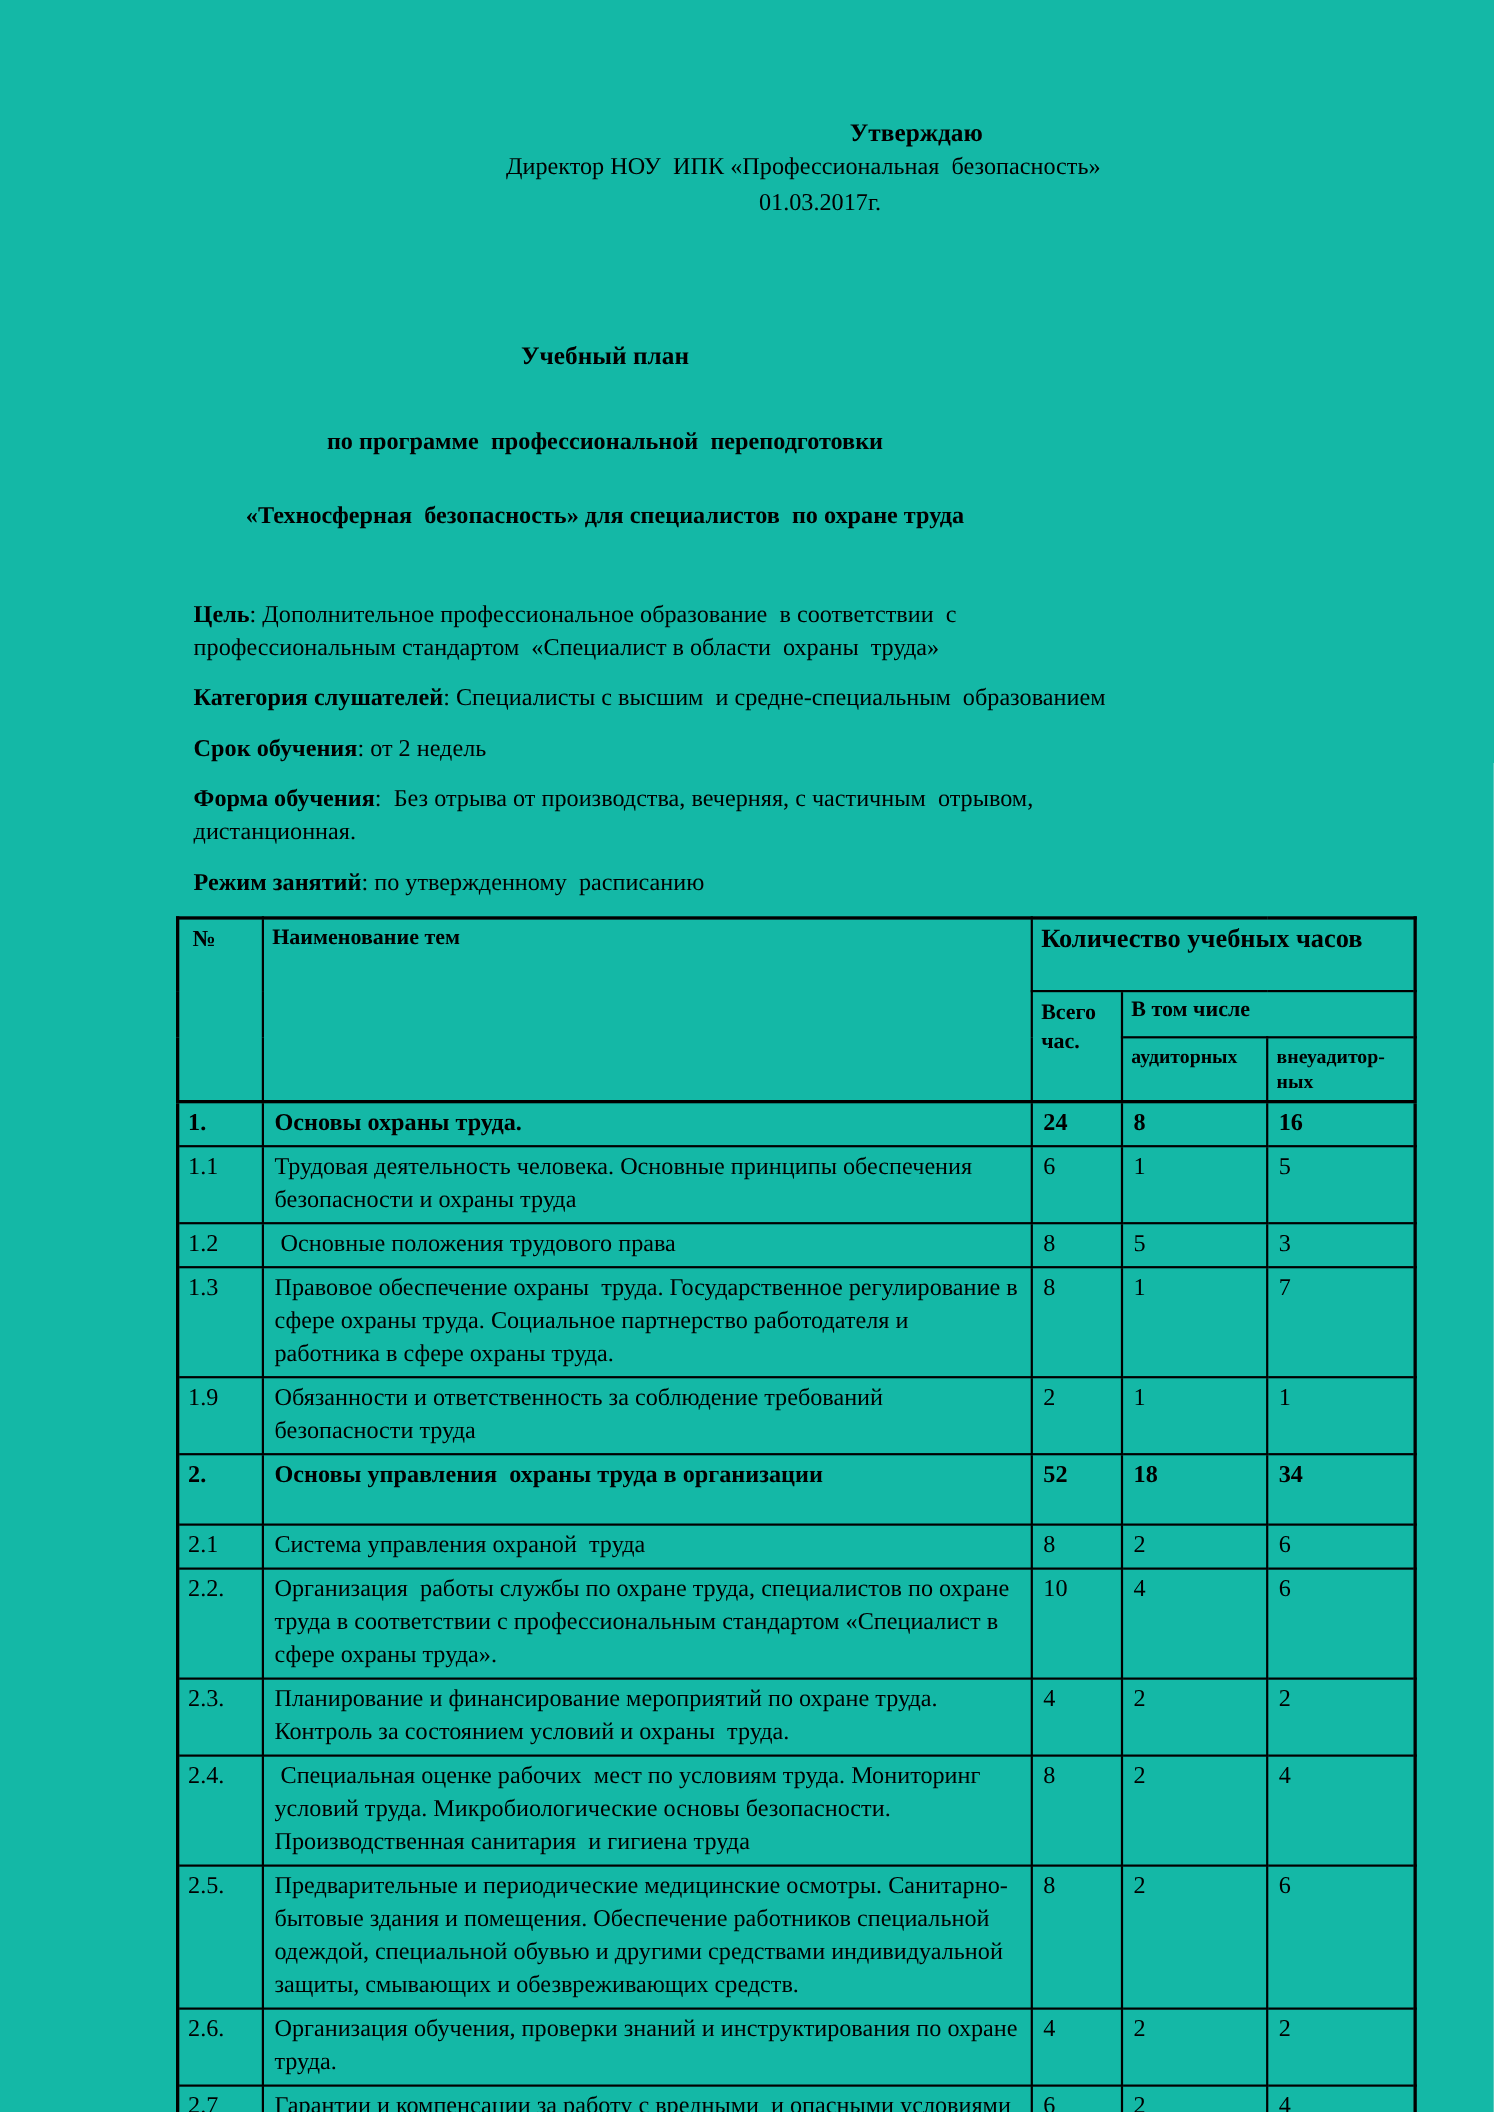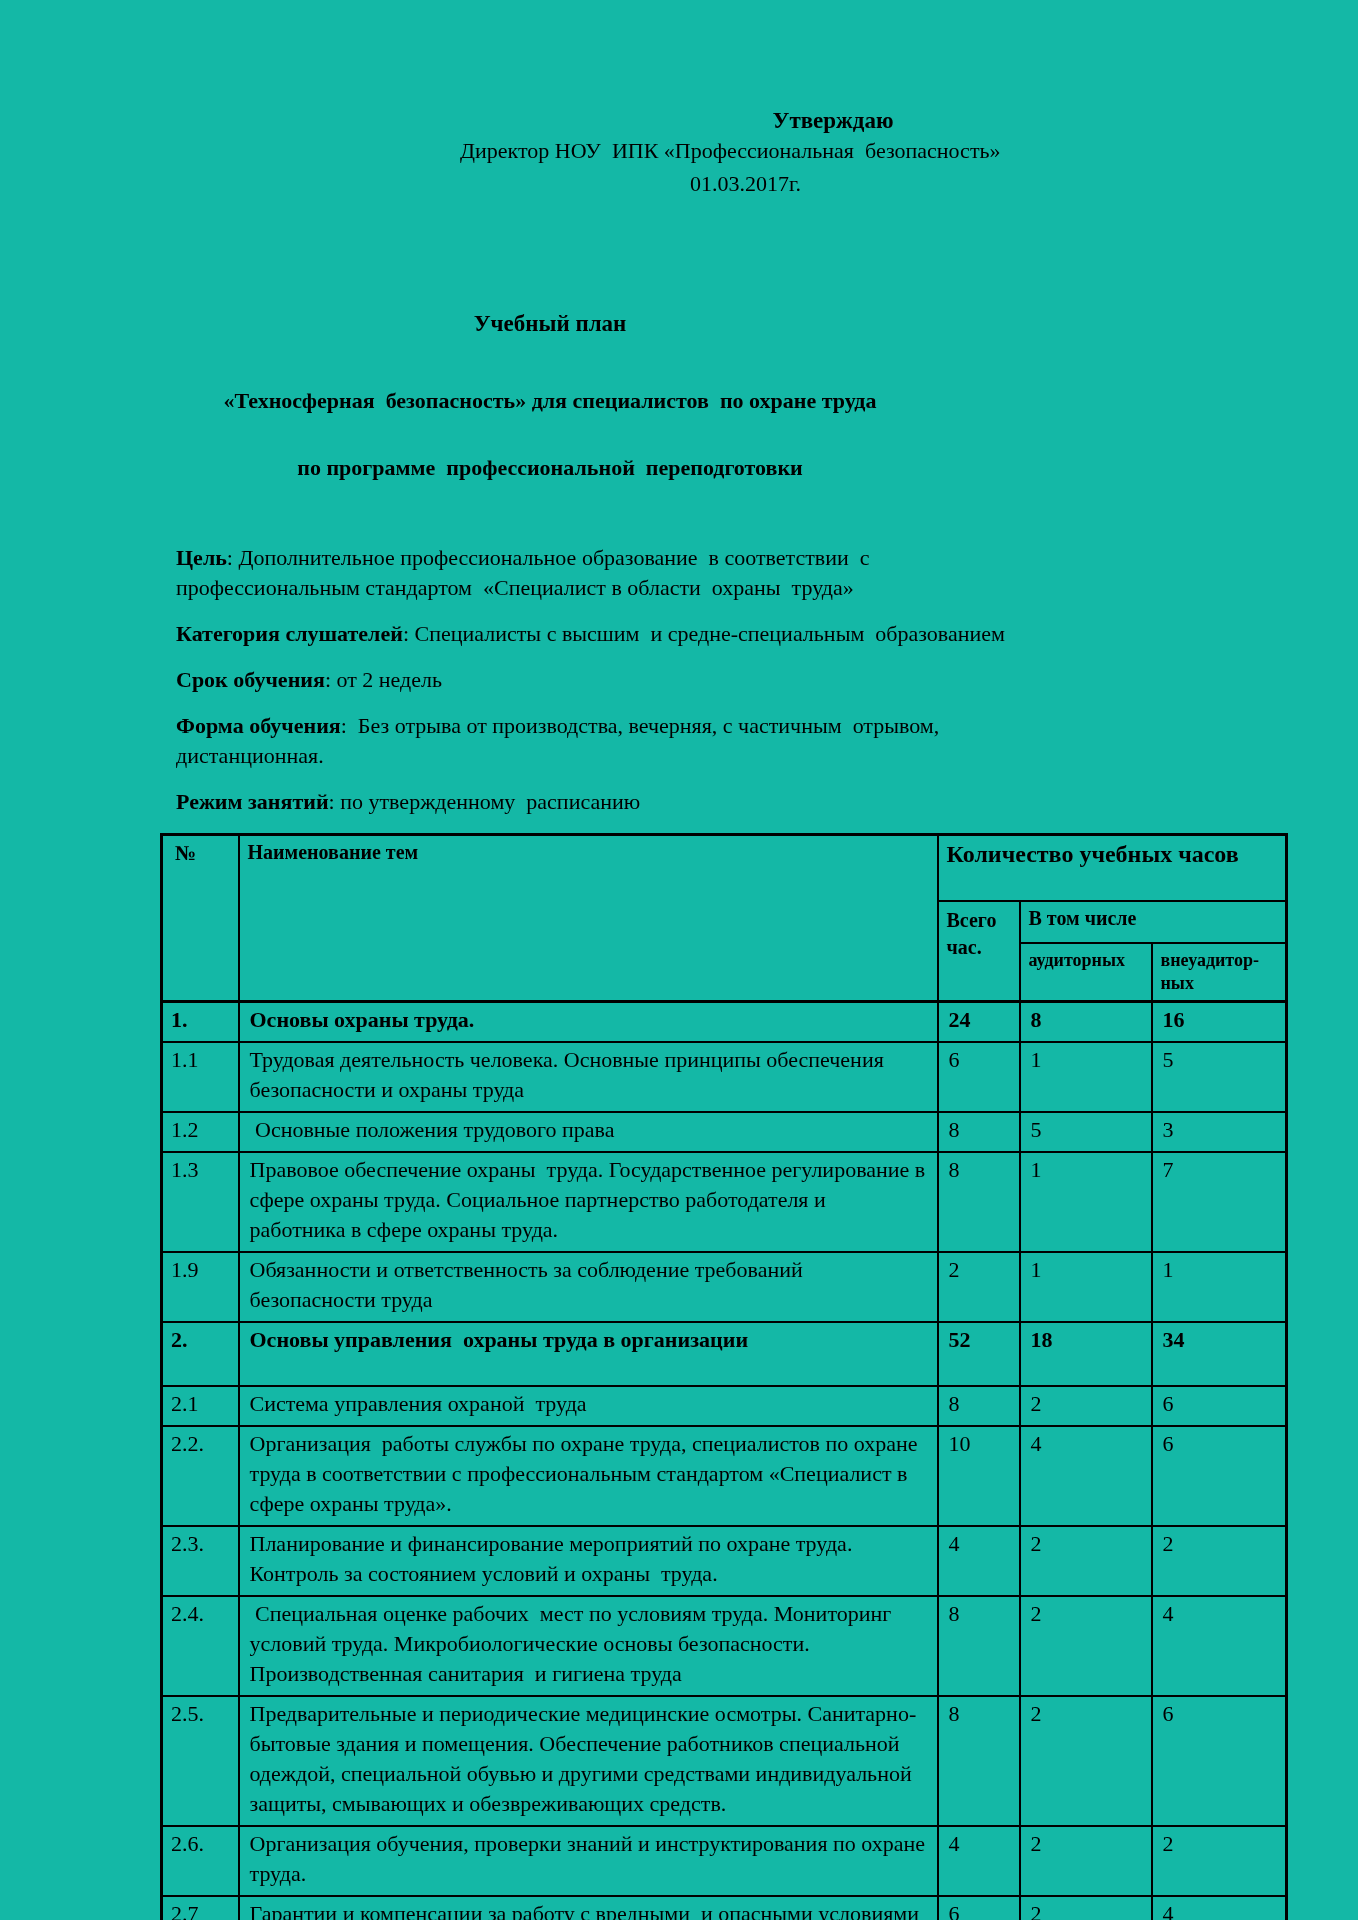--- a/index.html
+++ b/index.html
@@ -52,22 +52,22 @@
 <div class="page">
 
   <div class="approval">
     <div class="approve-word">Утверждаю</div>
     <div class="director-line">Директор НОУ  ИПК «Профессиональная  безопасность»</div>
     <div class="approval-date">01.03.2017г.</div>
   </div>
 
   <div class="titles">
     <div class="title-main">Учебный план</div>
+    <div class="title-sub">по программе  профессиональной  переподготовки</div>
     <div class="title-sub">«Техносферная  безопасность» для специалистов  по охране труда</div>
-    <div class="title-sub">по программе  профессиональной  переподготовки</div>
   </div>
 
   <div class="details" id="details"><p><span class="detail-label">Цель</span><span>: Дополнительное профессиональное образование  в соответствии  с профессиональным стандартом  «Специалист в области  охраны  труда»</span></p><p><span class="detail-label">Категория слушателей</span><span>: Специалисты с высшим  и средне-специальным  образованием</span></p><p><span class="detail-label">Срок обучения</span><span>: от 2 недель</span></p><p><span class="detail-label">Форма обучения</span><span>:  Без отрыва от производства, вечерняя, с частичным  отрывом, дистанционная.</span></p><p><span class="detail-label">Режим занятий</span><span>: по утвержденному  расписанию</span></p></div>
 
   <table class="plan" id="plan-table">
     <colgroup>
       <col style="width:77px">
       <col style="width:699px">
       <col style="width:82px">
       <col style="width:132px">

